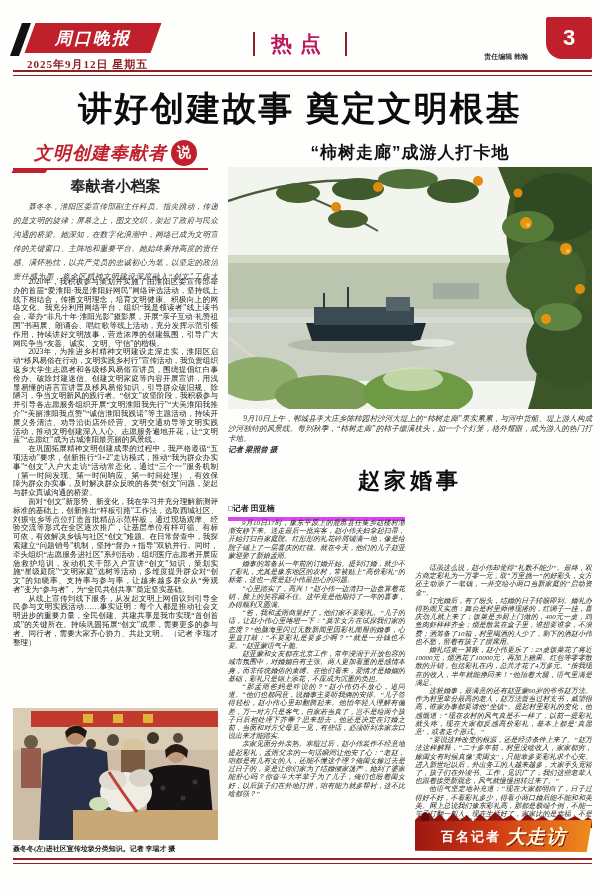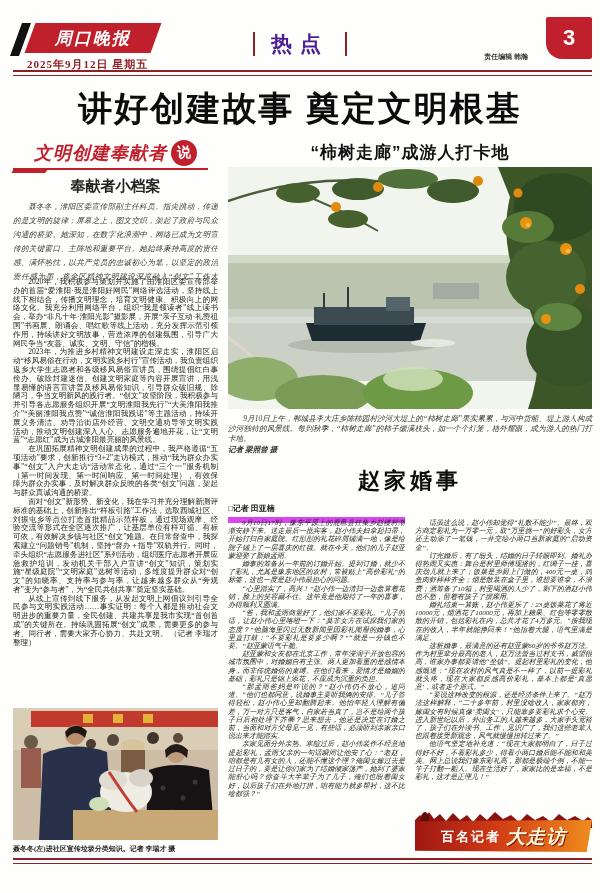--- a/index.html
+++ b/index.html
@@ -7,21 +7,21 @@
         font-family:"Liberation Serif",serif;color:#1a1a1a;}
   
   .slash{position:absolute;left:16px;top:23px;width:9px;height:33px;background:#121212;transform:skewX(-20deg);}
   .logo{position:absolute;left:30px;top:23px;width:126px;height:30px;background:#c0202c;transform:skewX(-20deg);
         display:flex;align-items:center;justify-content:center;}
   .logo span{transform:skewX(20deg);color:#fff;font-family:"Liberation Sans",sans-serif;
         font-weight:bold;font-style:italic;font-size:17px;letter-spacing:2px;white-space:nowrap;}
   .date{position:absolute;left:27px;top:57px;font-size:11px;font-weight:bold;color:#8e2026;letter-spacing:1px;}
   .section-tab{position:absolute;left:0;right:0;top:30px;display:flex;align-items:center;justify-content:center;gap:16px;}
   .vbar{width:2px;height:24px;background:#8e2026;}
-  .section-tab b{font-size:21px;font-weight:bold;letter-spacing:8px;color:#4c1d95;font-family:"Liberation Sans",sans-serif;}
+  .section-tab b{font-size:21px;font-weight:bold;letter-spacing:8px;color:#be185d;font-family:"Liberation Sans",sans-serif;}
   .editor{position:absolute;right:72px;top:52px;font-size:7px;font-weight:bold;color:#333;}
   .pagebox{position:absolute;right:8px;top:17px;width:46px;height:42px;background:#c0202c;
         border-radius:2px 2px 2px 16px;display:flex;align-items:center;justify-content:center;
         color:#fff;font-family:"Liberation Sans",sans-serif;font-size:22px;font-weight:bold;}
   .double-rule{position:absolute;left:13px;right:8px;height:3px;border-top:2.5px solid #8e2026;border-bottom:1.2px solid #8e2026;}
   .rule-top{top:70px;}
   .rule-bottom{top:858px;}
   
   .main-headline{position:absolute;left:0;right:0;top:86px;text-align:center;
         font-family:"Liberation Sans",sans-serif;font-weight:900;font-size:34px;letter-spacing:2px;color:#0c0c0c;}
@@ -51,26 +51,26 @@
         font-family:"Liberation Sans",sans-serif;font-weight:900;font-size:17px;letter-spacing:1px;color:#111;}
   .right-photo{position:absolute;left:228px;top:167px;width:364px;height:242px;overflow:hidden;background:#eef0ea;}
   .right-caption{position:absolute;left:228px;top:414px;width:364px;font-style:italic;
         font-size:7.6px;line-height:10px;text-align:justify;color:#333;}
   .right-caption .para{margin:0;text-indent:2em;}
   .caption-credit{text-align:left;font-weight:bold;margin-top:1px;}
   
   .article-title{position:absolute;left:228px;top:466px;width:364px;text-align:center;
         font-family:"Liberation Sans",sans-serif;font-weight:900;font-size:22px;letter-spacing:4px;color:#0d0d0d;}
   .byline{position:absolute;left:228px;top:503px;width:177px;font-size:8px;font-weight:bold;color:#222;
-        border-bottom:6px solid #d946ef;padding-bottom:3px;}
+        border-bottom:4px solid #d946ef;padding-bottom:3px;}
   .acol{position:absolute;top:519px;width:177px;overflow:hidden;font-size:7px;line-height:8.2px;
         text-align:justify;color:#222;}
   .acol .para{margin:0;text-indent:2em;font-style:italic;}
   .acol-1{left:228px;height:334px;}
-  .acol-2{left:415px;height:284px;}
+  .acol-2{left:415px;height:284px;margin-top:45px;}
   
   .badge{position:absolute;left:415px;top:806px;width:177px;height:48px;}
   .badge svg{position:absolute;left:0;top:0;}
   .badge .band{position:absolute;left:0;top:14px;right:0;height:32px;
         background:linear-gradient(90deg,#9e1712,#cf3a15 45%,#ef8c1e);
         clip-path:polygon(0 4%,100% 0,97% 100%,0 96%);}
   .badge .band-text{position:absolute;left:0;top:16px;right:0;height:30px;display:flex;align-items:center;
         justify-content:center;gap:5px;color:#fff;}
   .badge .t1{font-size:13px;font-weight:bold;letter-spacing:2px;font-family:"Liberation Sans",sans-serif;}
   .badge .t2{font-size:19px;font-weight:900;font-style:italic;letter-spacing:1px;color:#fff8dc;

